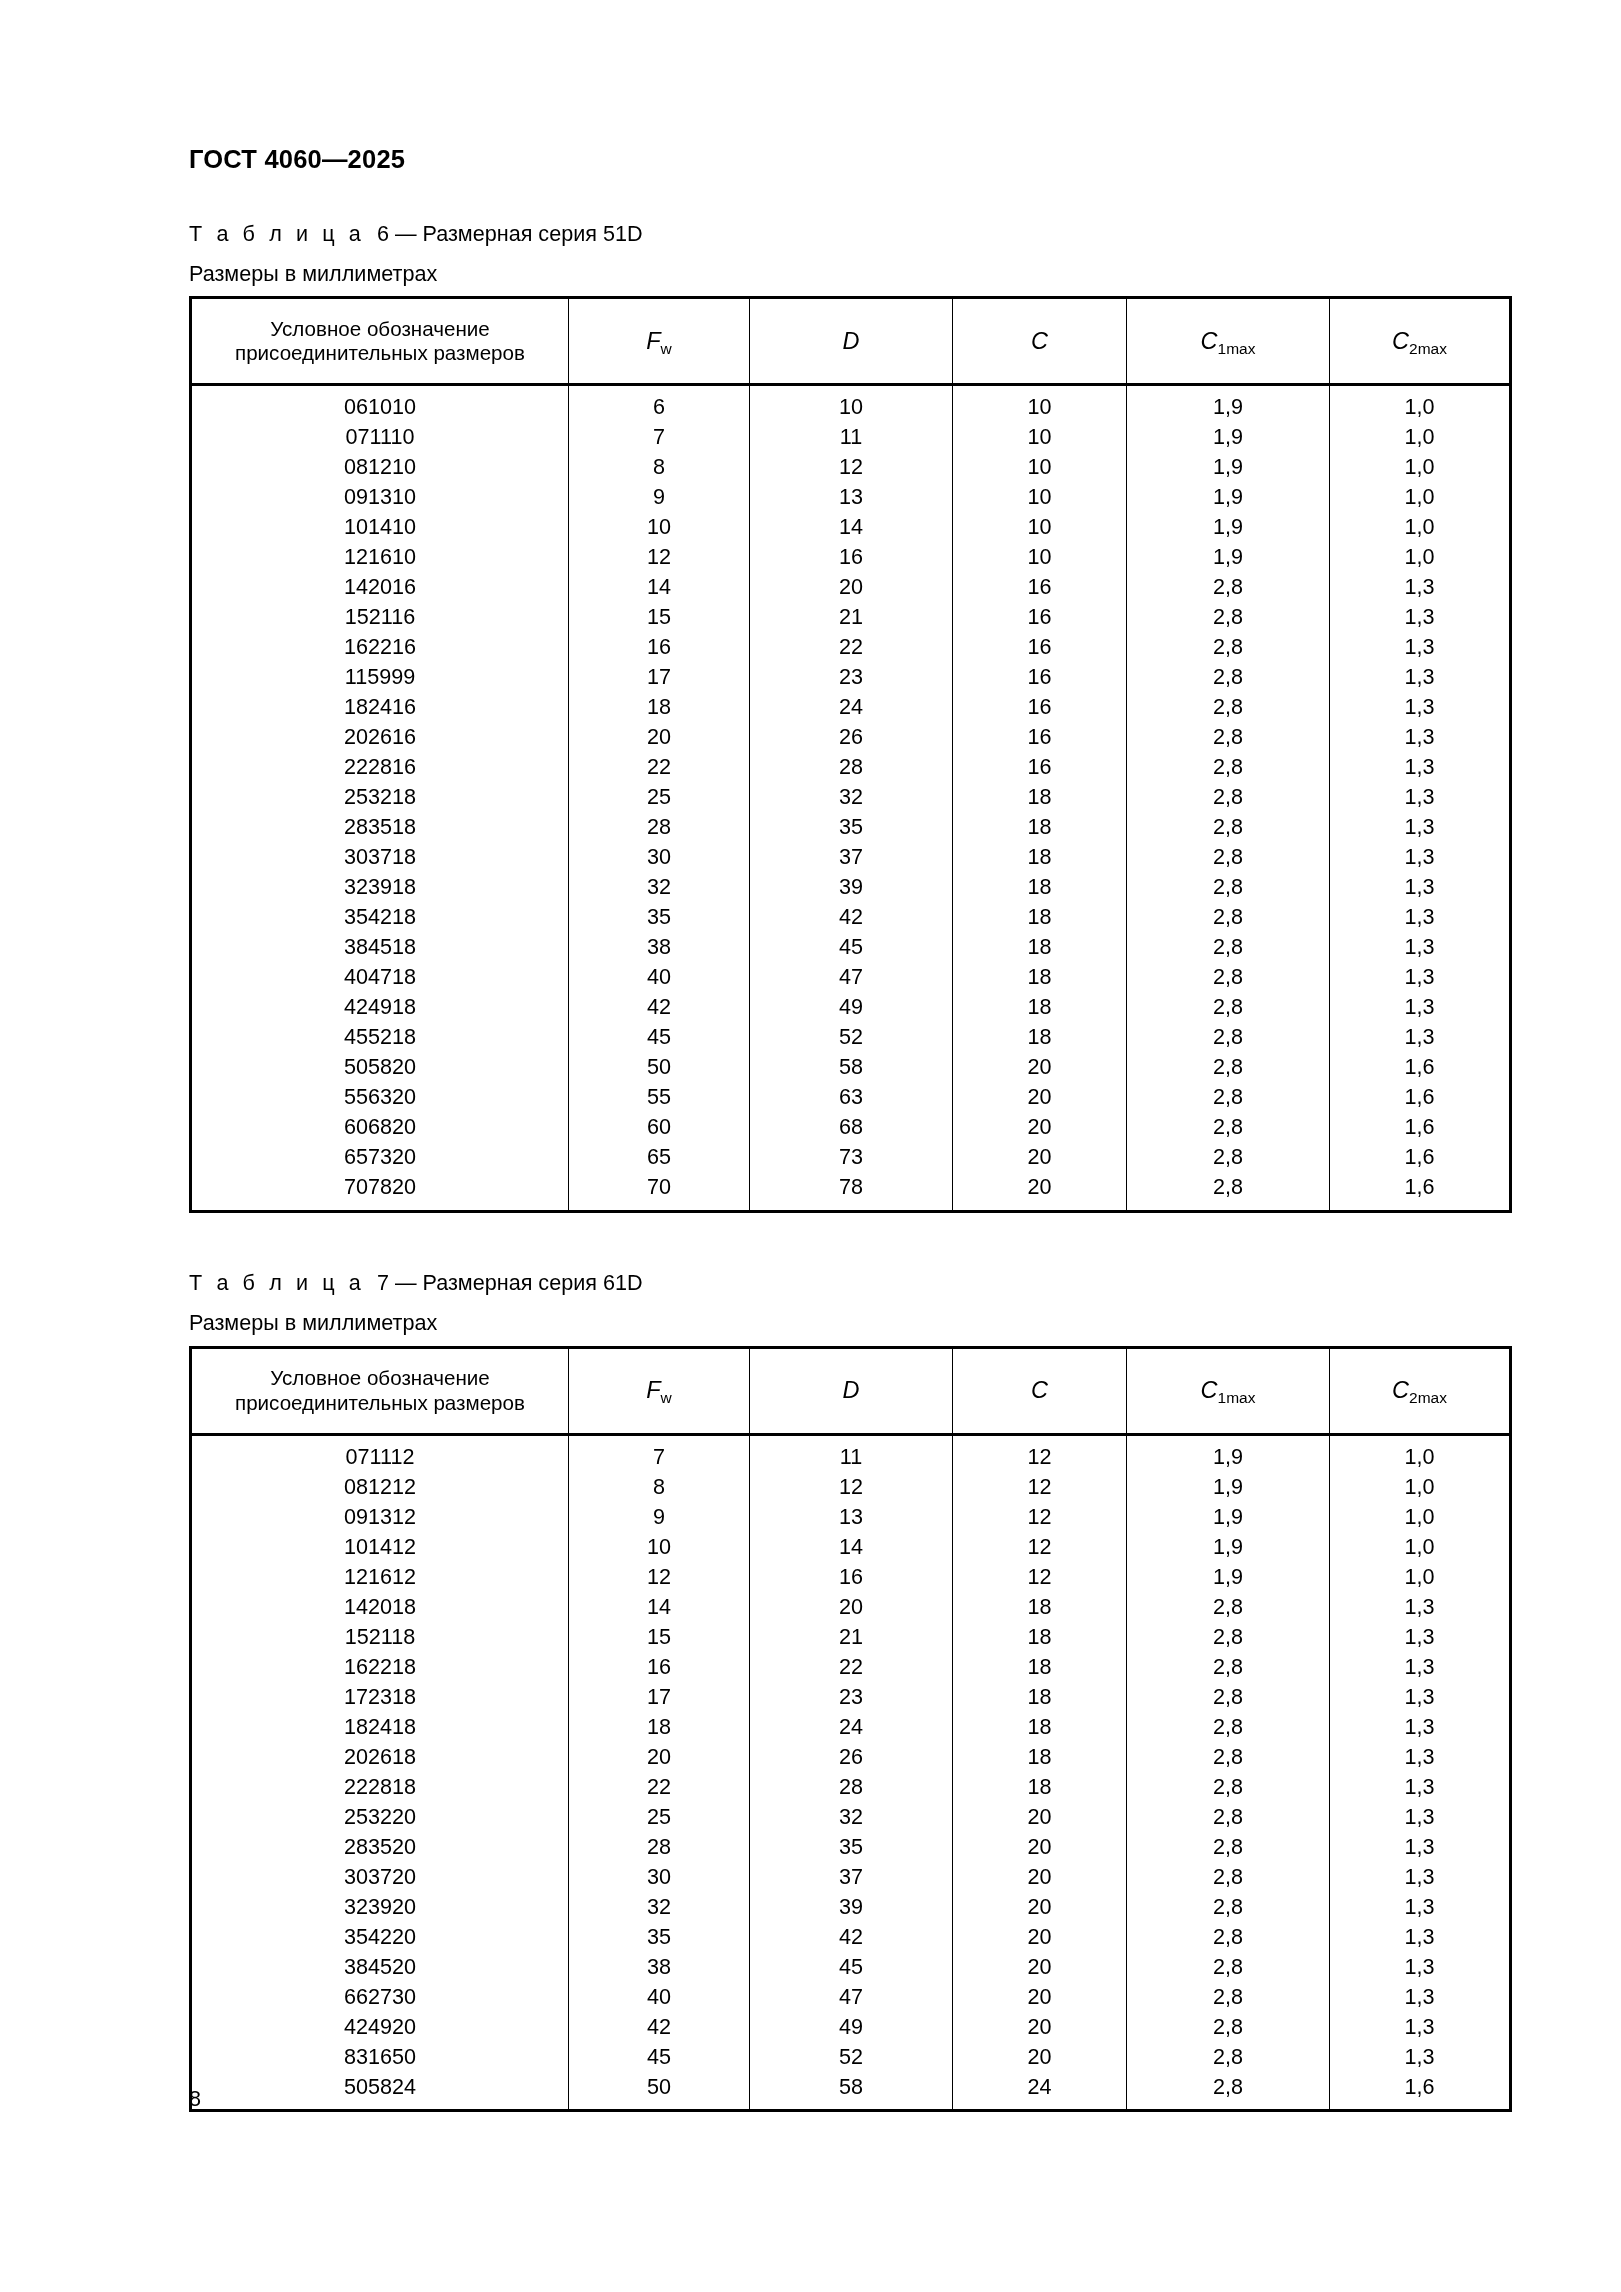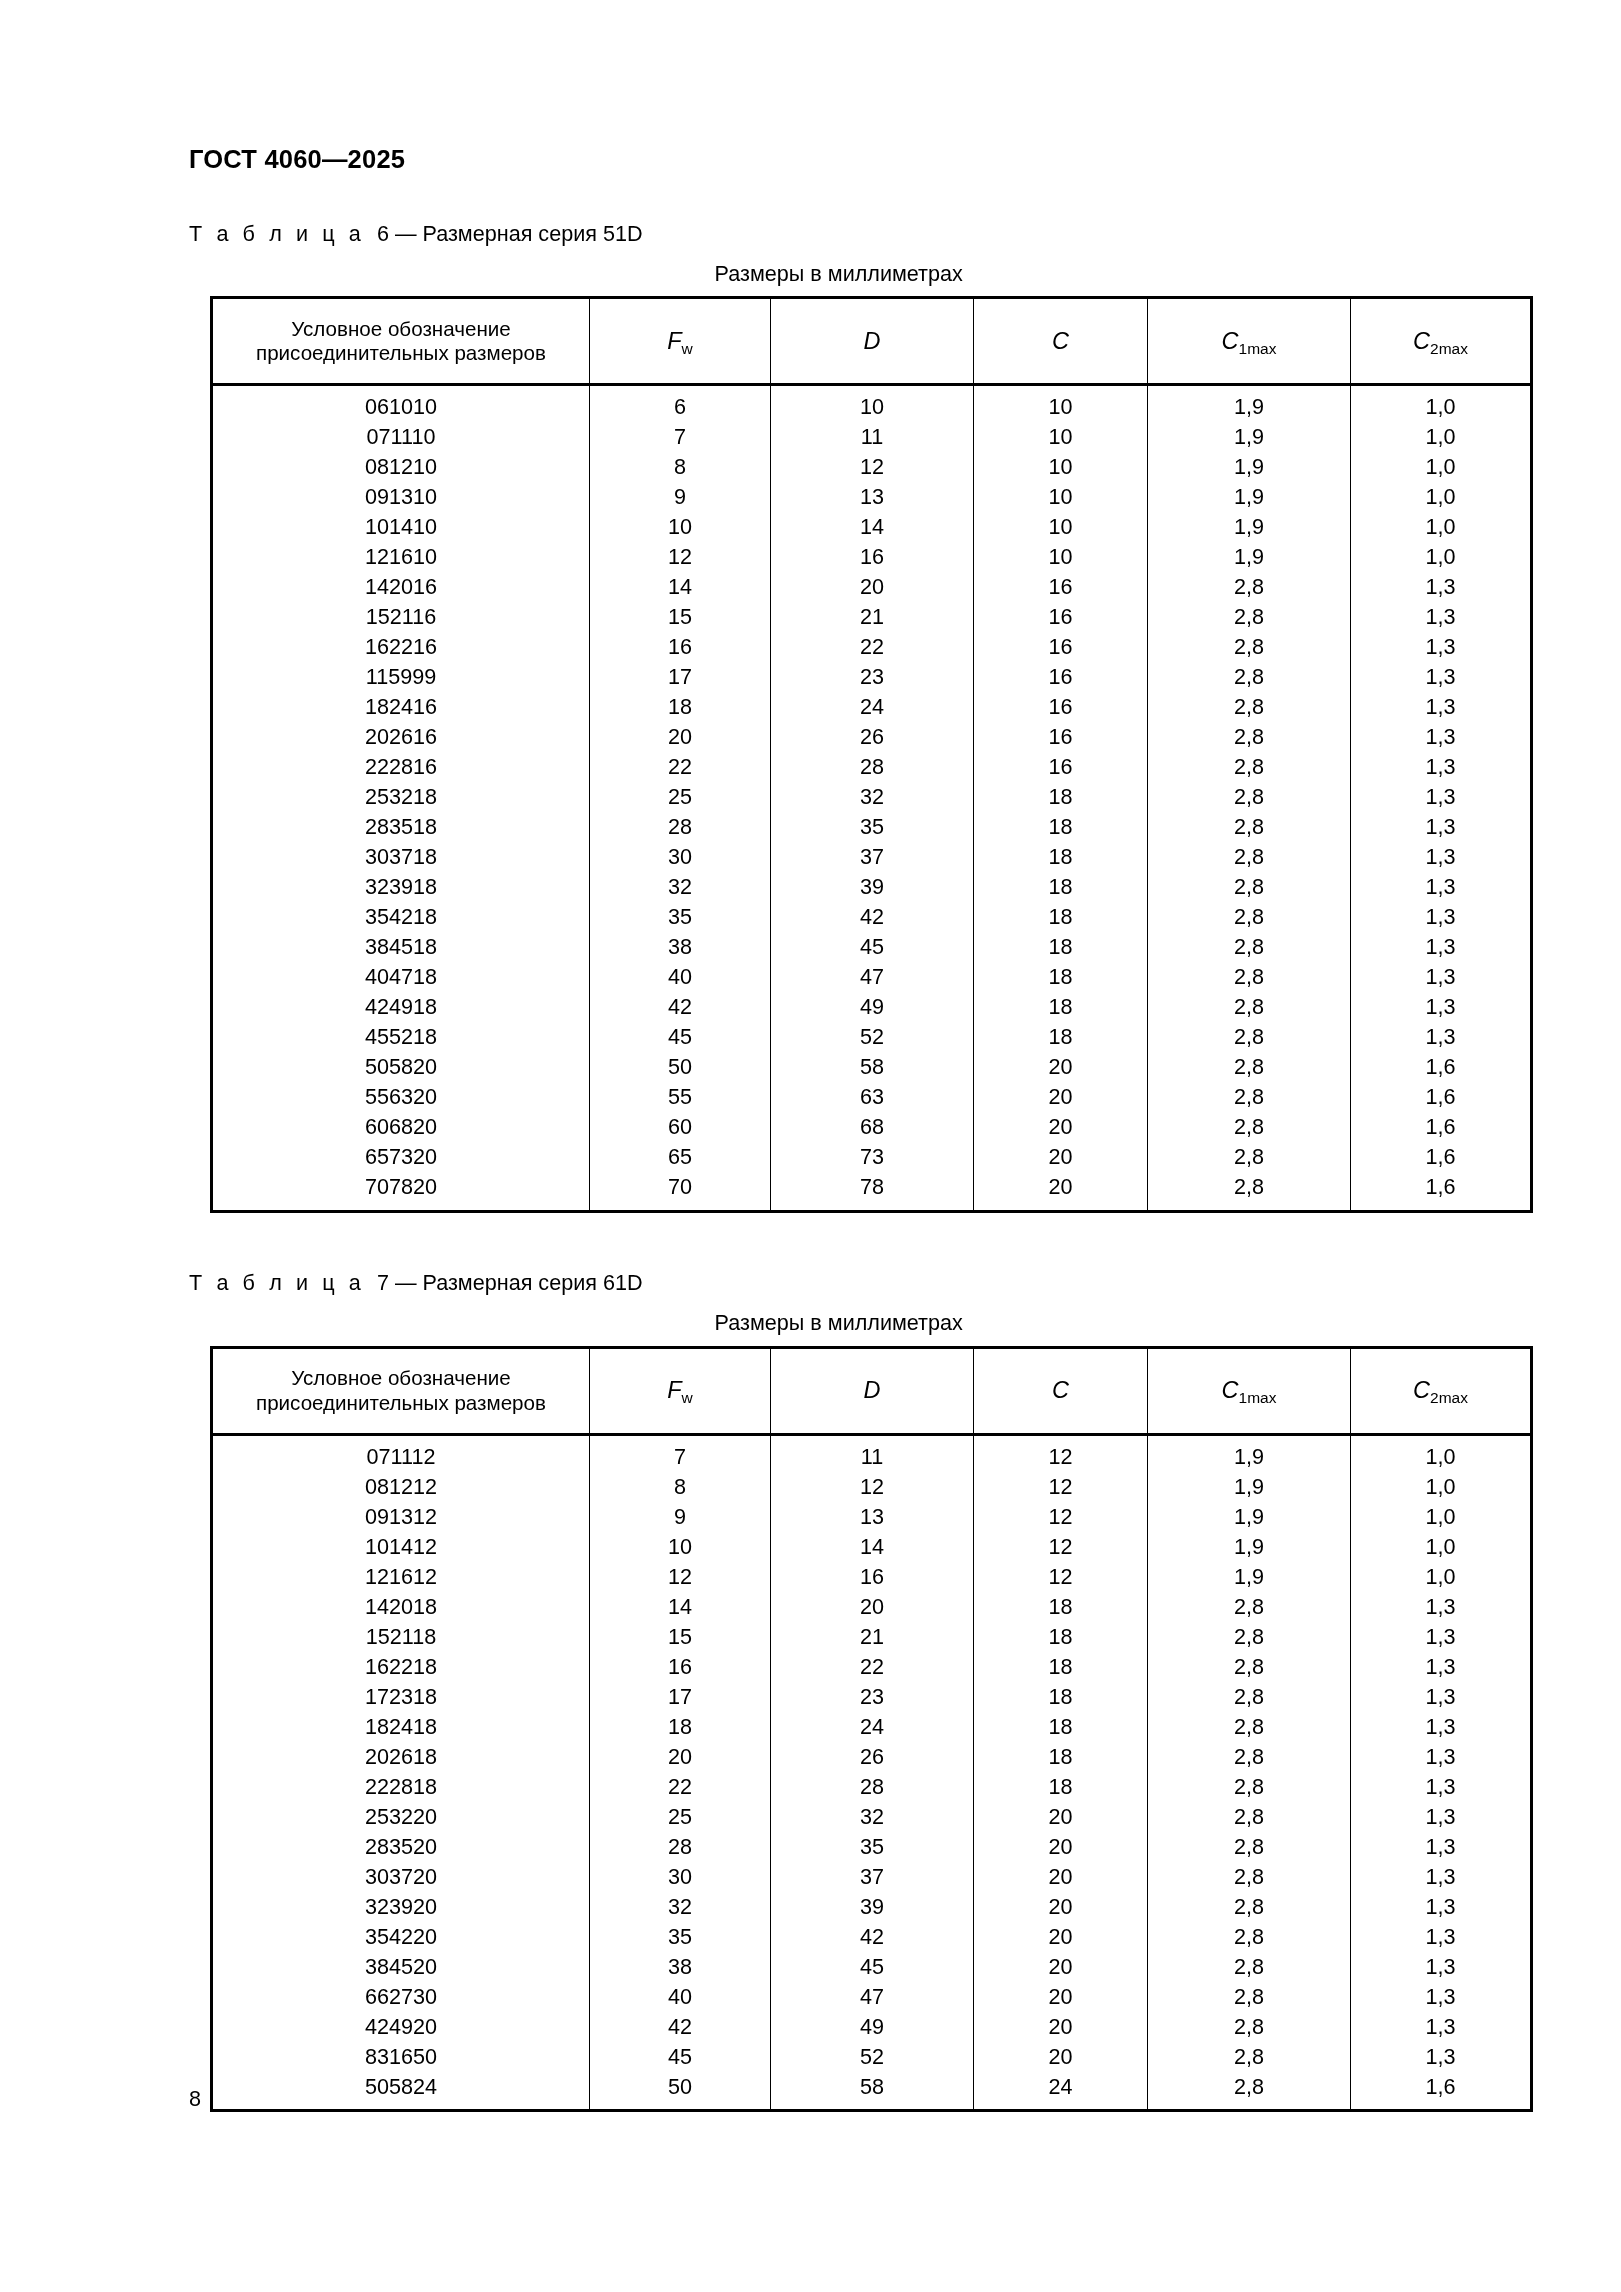--- a/index.html
+++ b/index.html
@@ -55,33 +55,32 @@
   }
   .caption-word {
     letter-spacing: 4.1px;
   }
   .caption-rest {
     letter-spacing: 0;
   }
 
   .units-note {
     font-size: 21.6px;
-    text-align: center;
+    text-align: left;
     margin-top: 13.7px;
     margin-bottom: 9.8px;
     padding-right: 21.6px;
     white-space: nowrap;
   }
 
   table.gost {
     border-collapse: collapse;
     width: 1321px;
     table-layout: fixed;
     font-size: 21.6px;
-    margin-left: 21px;
   }
   table.gost col.c-desig { width: 378px; }
   table.gost col.c-fw    { width: 181px; }
   table.gost col.c-d     { width: 203px; }
   table.gost col.c-c     { width: 174px; }
   table.gost col.c-c1    { width: 203px; }
   table.gost col.c-c2    { width: 181px; }
 
   table.gost th,
   table.gost td {

